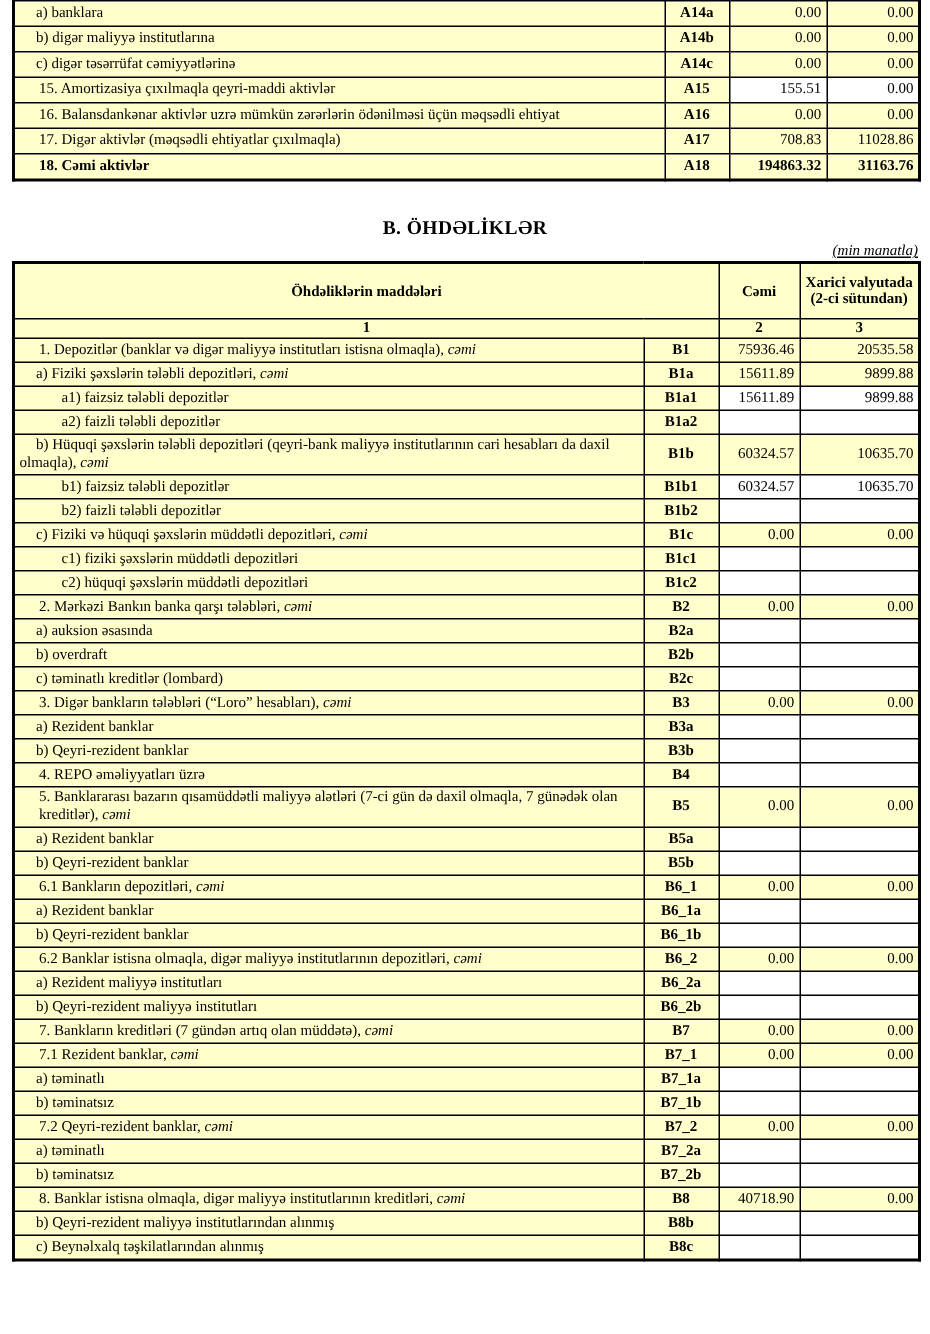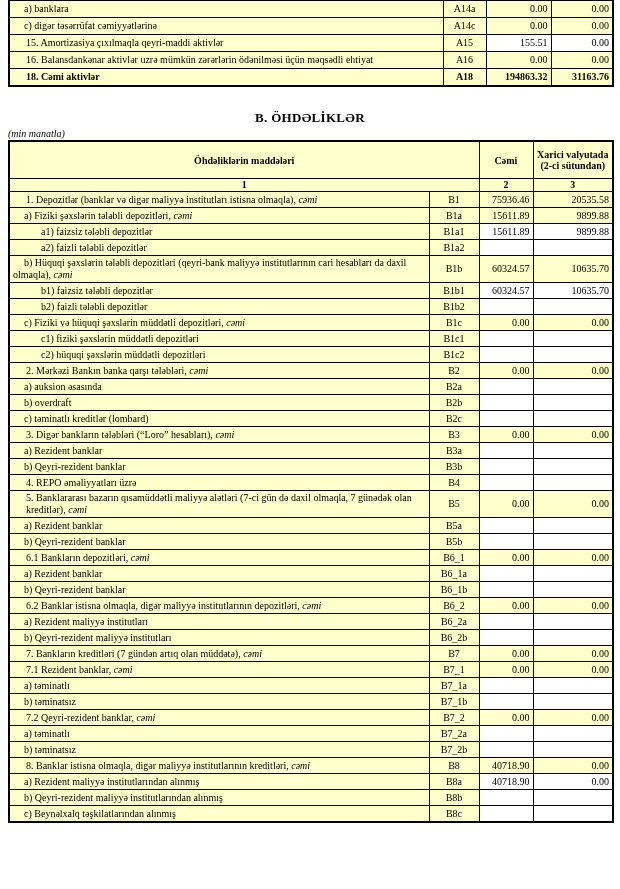--- a/index.html
+++ b/index.html
@@ -30,21 +30,21 @@
     vertical-align: middle;
   }
   td.input { background: var(--input-fill, #ffffff); }
 
   
   td.lab { text-align: left; }
   td.lab.ind0 { padding-left: 16px; }
   td.lab.ind1 { padding-left: 3px; text-indent: 11px; }
   td.lab.ind2 { padding-left: 3px; text-indent: 28px; }
 
-  td.code { text-align: center; padding: 1px 1px; }
+  td.code { text-align: center; padding: 1px 1px; font-weight: bold; }
   td.val  { text-align: right; }
 
   tr.bold td { font-weight: bold; }
   .assets tbody td { height: 14px; }
   .liab   tbody td { height: 13px; }
   .liab   tr.tall td { height: 24px; }
 
   .liab thead th {
     font-weight: bold;
     text-align: center;
@@ -65,24 +65,25 @@
     margin: 24px 0 0 8px;
     text-align: center;
     font-weight: bold;
     font-size: 13px;
     line-height: 14px;
     letter-spacing: 0.3px;
   }
   .unit-note {
     width: 604px;
     margin: 3px 0 1px 8px;
-    text-align: left;
+    text-align: right;
     font-style: italic;
     font-size: 10px;
     line-height: 11px;
+    text-decoration: underline;
   }
 </style>
 </head>
 <body>
 
 <div class="sheet">
 
   <table class="fin-table assets">
     <colgroup>
       <col style="width:434px">
@@ -91,36 +92,48 @@
         <col style="width:62px">
     </colgroup>
     <tbody id="assets-body">
         <tr>
           <td class="lab ind1"><span>a) banklara</span></td>
           <td class="code">A14a</td>
           <td class="val">0.00</td>
           <td class="val">0.00</td>
         </tr>
         <tr>
+          <td class="lab ind1"><span>b) digər maliyyə institutlarına</span></td>
+          <td class="code">A14b</td>
+          <td class="val">0.00</td>
+          <td class="val">0.00</td>
+        </tr>
+        <tr>
           <td class="lab ind1"><span>c) digər təsərrüfat cəmiyyətlərinə</span></td>
           <td class="code">A14c</td>
           <td class="val">0.00</td>
           <td class="val">0.00</td>
         </tr>
         <tr>
           <td class="lab ind0"><span>15. Amortizasiya çıxılmaqla qeyri-maddi aktivlər</span></td>
           <td class="code">A15</td>
           <td class="val input">155.51</td>
           <td class="val input">0.00</td>
         </tr>
         <tr>
           <td class="lab ind0"><span>16. Balansdankənar aktivlər uzrə mümkün zərərlərin ödənilməsi üçün məqsədli ehtiyat</span></td>
           <td class="code">A16</td>
           <td class="val">0.00</td>
           <td class="val">0.00</td>
+        </tr>
+        <tr>
+          <td class="lab ind0"><span>17. Digər aktivlər (məqsədli ehtiyatlar çıxılmaqla)</span></td>
+          <td class="code">A17</td>
+          <td class="val">708.83</td>
+          <td class="val">11028.86</td>
         </tr>
         <tr class="bold">
           <td class="lab ind0"><span>18. Cəmi aktivlər</span></td>
           <td class="code">A18</td>
           <td class="val">194863.32</td>
           <td class="val">31163.76</td>
         </tr>
       </tbody>
   </table>
 
@@ -351,26 +364,20 @@
           <td class="val input"></td>
           <td class="val input"></td>
         </tr>
         <tr>
           <td class="lab ind0"><span>8. Banklar istisna olmaqla, digər maliyyə institutlarının kreditləri, </span><i>cəmi</i></td>
           <td class="code">B8</td>
           <td class="val">40718.90</td>
           <td class="val">0.00</td>
         </tr>
         <tr>
-          <td class="lab ind1"><span>a) Rezident maliyyə institutlarından alınmış</span></td>
-          <td class="code">B8a</td>
-          <td class="val input">40718.90</td>
-          <td class="val input">0.00</td>
-        </tr>
-        <tr>
           <td class="lab ind1"><span>b) Qeyri-rezident maliyyə institutlarından alınmış</span></td>
           <td class="code">B8b</td>
           <td class="val input"></td>
           <td class="val input"></td>
         </tr>
         <tr>
           <td class="lab ind1"><span>c) Beynəlxalq təşkilatlarından alınmış</span></td>
           <td class="code">B8c</td>
           <td class="val input"></td>
           <td class="val input"></td>

